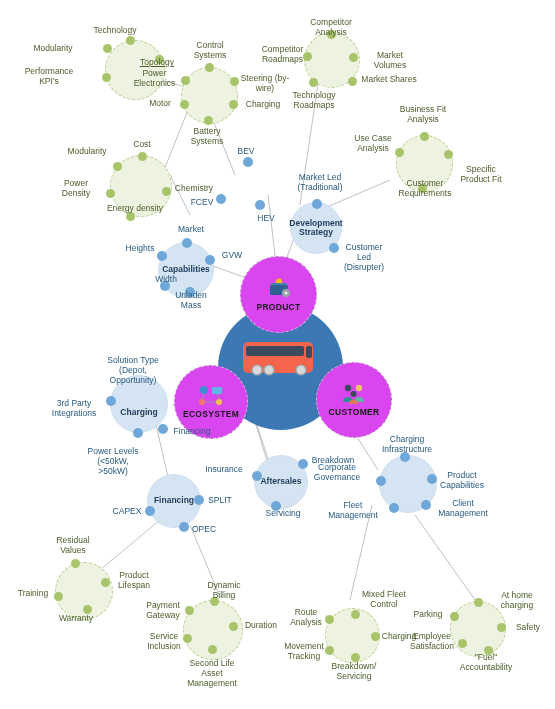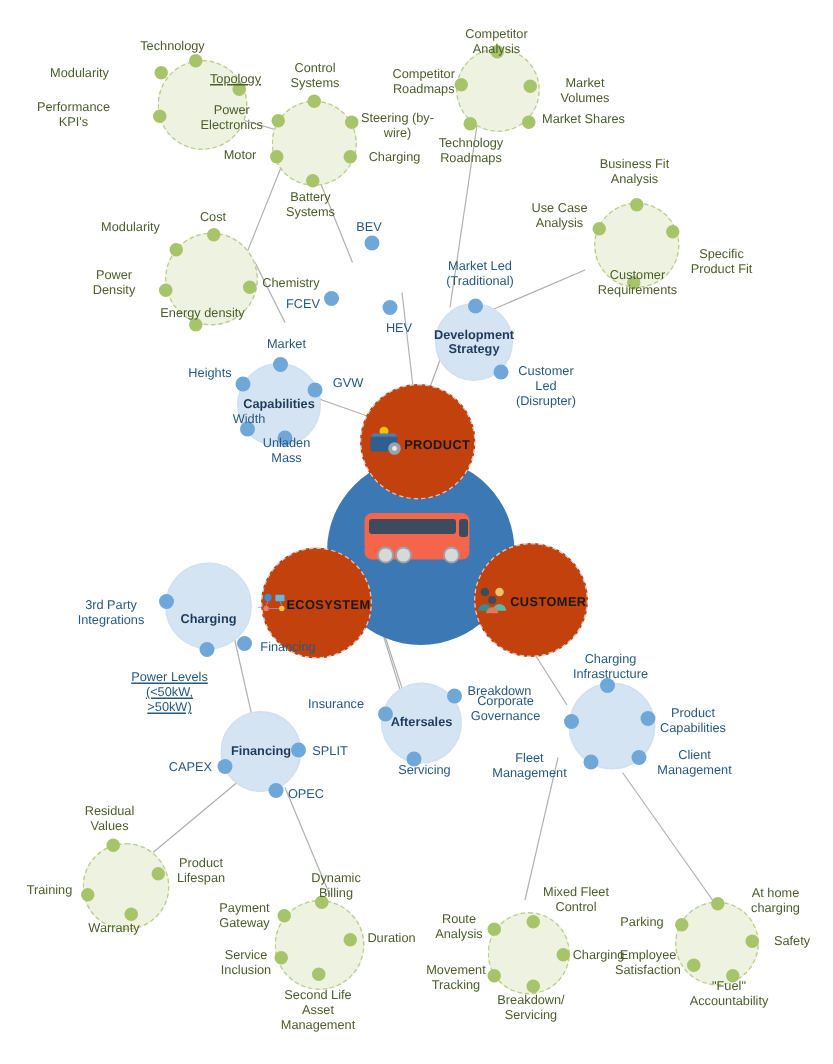--- a/index.html
+++ b/index.html
@@ -6,22 +6,22 @@
   body{width:555px;height:709px;font-family:"Liberation Sans",sans-serif;}
   #canvas{position:relative;width:555px;height:709px;overflow:hidden;background:#fff;}
   svg.links{position:absolute;left:0;top:0;width:555px;height:709px;}
 
   .node{position:absolute;border-radius:50%;box-sizing:border-box;
         display:flex;align-items:center;justify-content:center;text-align:center;}
   .node.green{background:#eef2e0;border:1px dashed #b9cf8e;}
   .node.blue{background:#d5e4f2;border:1px solid #cfe0f0;}
   .node-label{font-size:8.5px;line-height:9.5px;color:#1f3b5c;font-weight:bold;padding:0 4px;}
 
-  .hub{position:absolute;border-radius:50%;background:#c2410c;border:1px dashed #c8c8c8;
-       display:flex;flex-direction:row;align-items:center;justify-content:center;}
+  .hub{position:absolute;border-radius:50%;background:#d946ef;border:1px dashed #c8c8c8;
+       display:flex;flex-direction:column;align-items:center;justify-content:center;}
   .hub-label{font-size:8.5px;font-weight:bold;color:#1a1a1a;letter-spacing:.3px;margin-top:2px;}
 
   .core{position:absolute;border-radius:50%;background:#3b78b4;}
 
   .dot{position:absolute;border-radius:50%;}
   .dot.green{background:#a8c46a;}
   .dot.blue{background:#6fa8d8;}
 
   .cap{position:absolute;font-size:8.5px;line-height:10px;text-align:center;}
   .cap.green{color:#4b5d2a;}
@@ -59,21 +59,21 @@
   </svg>
 
   <div class="node green" style="left:105px;top:40px;width:60px;height:60px;"></div>
   <div class="dot green" style="left:126px;top:36px;width:9px;height:9px;"></div>
   <div class="dot green" style="left:103px;top:44px;width:9px;height:9px;"></div>
   <div class="dot green" style="left:102px;top:73px;width:9px;height:9px;"></div>
   <div class="dot green" style="left:155px;top:55px;width:9px;height:9px;"></div>
   <div class="cap green" style="left:83px;top:25px;width:64px;">Technology</div>
   <div class="cap green" style="left:22px;top:43px;width:62px;">Modularity</div>
   <div class="cap green" style="left:18px;top:66px;width:62px;">Performance KPI's</div>
-  <div class="cap green" style="left:132px;top:47px;width:50px;text-decoration:underline;">Topology</div>
+  <div class="cap green" style="left:132px;top:57px;width:50px;text-decoration:underline;">Topology</div>
 
   <div class="node green" style="left:181px;top:67px;width:57px;height:57px;"></div>
   <div class="dot green" style="left:205px;top:63px;width:9px;height:9px;"></div>
   <div class="dot green" style="left:181px;top:76px;width:9px;height:9px;"></div>
   <div class="dot green" style="left:180px;top:100px;width:9px;height:9px;"></div>
   <div class="dot green" style="left:230px;top:77px;width:9px;height:9px;"></div>
   <div class="dot green" style="left:229px;top:100px;width:9px;height:9px;"></div>
   <div class="dot green" style="left:204px;top:116px;width:9px;height:9px;"></div>
   <div class="cap green" style="left:183px;top:40px;width:54px;">Control Systems</div>
   <div class="cap green" style="left:127px;top:68px;width:55px;">Power Electronics</div>
@@ -190,22 +190,23 @@
     </svg>
     <span class="hub-label">CUSTOMER</span>
   </div>
 
   <div class="node blue" style="left:110px;top:375px;width:58px;height:58px;">
     <span class="node-label" style="margin-top:18px;">Charging</span>
   </div>
   <div class="dot blue" style="left:106px;top:396px;width:10px;height:10px;"></div>
   <div class="dot blue" style="left:133px;top:428px;width:10px;height:10px;"></div>
   <div class="dot blue" style="left:158px;top:424px;width:10px;height:10px;"></div>
+  <div class="cap blue" style="left:105px;top:355px;width:56px;">Solution Type (Depot, Opportunity)</div>
   <div class="cap blue" style="left:46px;top:398px;width:56px;">3rd Party Integrations</div>
-  <div class="cap blue" style="left:82px;top:446px;width:62px;text-decoration:underline;">Power Levels (&lt;50kW, &gt;50kW)</div>
+  <div class="cap blue" style="left:82px;top:446px;width:62px;">Power Levels (&lt;50kW, &gt;50kW)</div>
   <div class="cap blue" style="left:167px;top:426px;width:50px;">Financing</div>
 
   <div class="node blue" style="left:147px;top:474px;width:54px;height:54px;">
     <span class="node-label">Financing</span>
   </div>
   <div class="dot blue" style="left:145px;top:506px;width:10px;height:10px;"></div>
   <div class="dot blue" style="left:194px;top:495px;width:10px;height:10px;"></div>
   <div class="dot blue" style="left:179px;top:522px;width:10px;height:10px;"></div>
   <div class="cap blue" style="left:106px;top:506px;width:42px;">CAPEX</div>
   <div class="cap blue" style="left:203px;top:495px;width:34px;">SPLIT</div>

